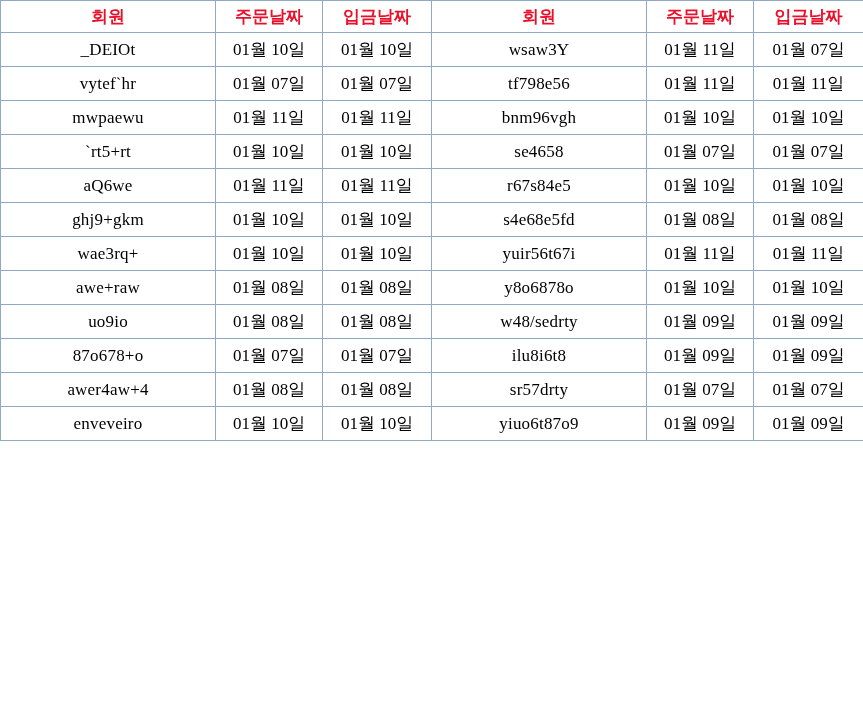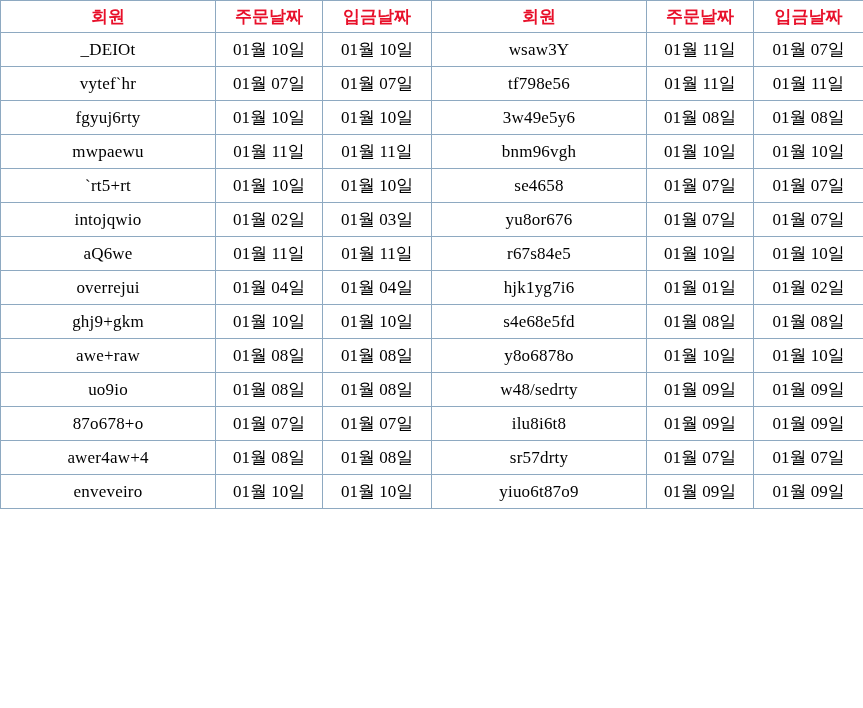--- a/index.html
+++ b/index.html
@@ -85,74 +85,58 @@
       </tr>
       <tr>
         <td class="name-cell">vytef`hr</td>
         <td class="date-cell">01월 07일</td>
         <td class="date-cell">01월 07일</td>
         <td class="name-cell">tf798e56</td>
         <td class="date-cell">01월 11일</td>
         <td class="date-cell">01월 11일</td>
       </tr>
       <tr>
-        <td class="name-cell">fgyuj6rty</td>
-        <td class="date-cell">01월 10일</td>
-        <td class="date-cell">01월 10일</td>
-        <td class="name-cell">3w49e5y6</td>
-        <td class="date-cell">01월 08일</td>
-        <td class="date-cell">01월 08일</td>
-      </tr>
-      <tr>
         <td class="name-cell">mwpaewu</td>
         <td class="date-cell">01월 11일</td>
         <td class="date-cell">01월 11일</td>
         <td class="name-cell">bnm96vgh</td>
         <td class="date-cell">01월 10일</td>
         <td class="date-cell">01월 10일</td>
       </tr>
       <tr>
         <td class="name-cell">`rt5+rt</td>
         <td class="date-cell">01월 10일</td>
         <td class="date-cell">01월 10일</td>
         <td class="name-cell">se4658</td>
         <td class="date-cell">01월 07일</td>
         <td class="date-cell">01월 07일</td>
       </tr>
       <tr>
-        <td class="name-cell">intojqwio</td>
-        <td class="date-cell">01월 02일</td>
-        <td class="date-cell">01월 03일</td>
-        <td class="name-cell">yu8or676</td>
-        <td class="date-cell">01월 07일</td>
-        <td class="date-cell">01월 07일</td>
-      </tr>
-      <tr>
         <td class="name-cell">aQ6we</td>
         <td class="date-cell">01월 11일</td>
         <td class="date-cell">01월 11일</td>
         <td class="name-cell">r67s84e5</td>
         <td class="date-cell">01월 10일</td>
         <td class="date-cell">01월 10일</td>
       </tr>
       <tr>
-        <td class="name-cell">overrejui</td>
-        <td class="date-cell">01월 04일</td>
-        <td class="date-cell">01월 04일</td>
-        <td class="name-cell">hjk1yg7i6</td>
-        <td class="date-cell">01월 01일</td>
-        <td class="date-cell">01월 02일</td>
-      </tr>
-      <tr>
         <td class="name-cell">ghj9+gkm</td>
         <td class="date-cell">01월 10일</td>
         <td class="date-cell">01월 10일</td>
         <td class="name-cell">s4e68e5fd</td>
         <td class="date-cell">01월 08일</td>
         <td class="date-cell">01월 08일</td>
+      </tr>
+      <tr>
+        <td class="name-cell">wae3rq+</td>
+        <td class="date-cell">01월 10일</td>
+        <td class="date-cell">01월 10일</td>
+        <td class="name-cell">yuir56t67i</td>
+        <td class="date-cell">01월 11일</td>
+        <td class="date-cell">01월 11일</td>
       </tr>
       <tr>
         <td class="name-cell">awe+raw</td>
         <td class="date-cell">01월 08일</td>
         <td class="date-cell">01월 08일</td>
         <td class="name-cell">y8o6878o</td>
         <td class="date-cell">01월 10일</td>
         <td class="date-cell">01월 10일</td>
       </tr>
       <tr>

